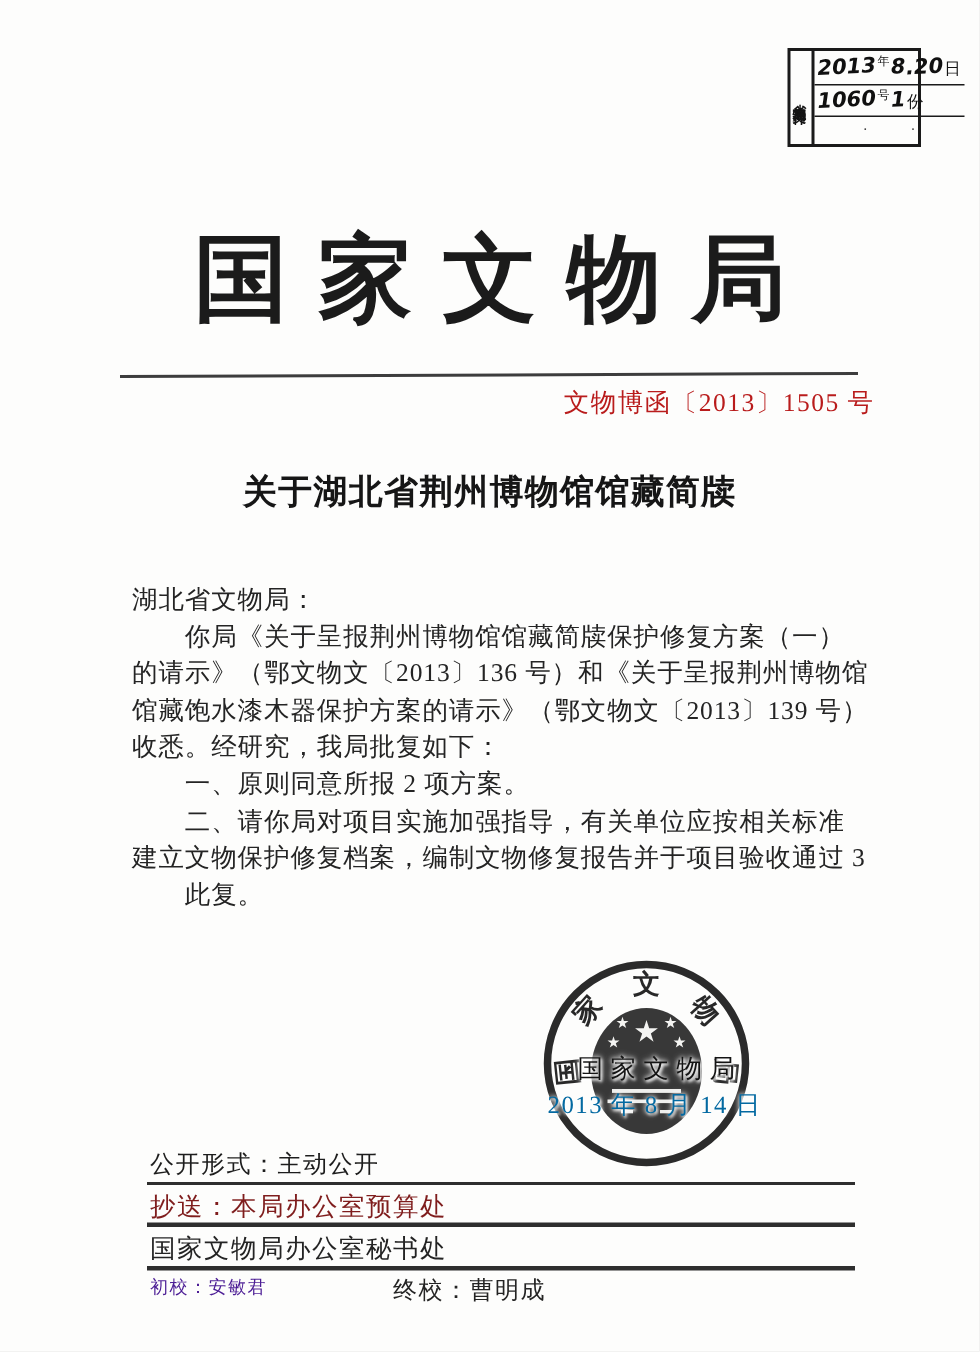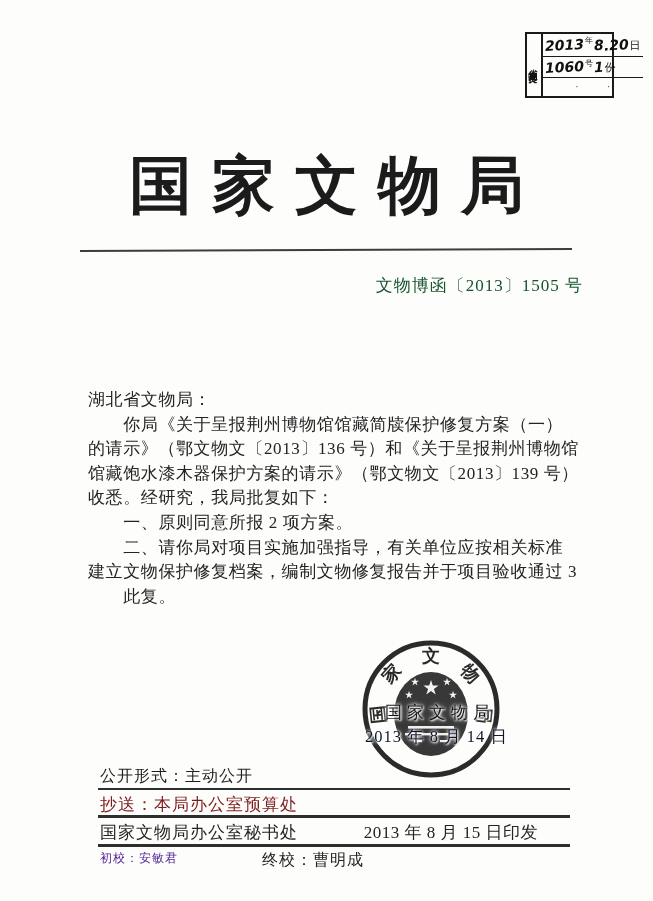--- a/index.html
+++ b/index.html
@@ -56,22 +56,22 @@
     letter-spacing: 20px; text-indent: 20px;
     color: #1b1b1b;
     font-family: "Liberation Serif", "DejaVu Serif", serif;
   }
   .title-rule {
     position: absolute; left: 80px; top: 249px;
     width: 492px; height: 2px; background: #3d3d3d;
     transform: rotate(-0.25deg);
   }
   .doc-number {
-    position: absolute; top: 274px; right: 70px;
-    font-size: 17px; letter-spacing: 1px; color: #14532d;
+    position: absolute; top: 257px; right: 70px;
+    font-size: 17px; letter-spacing: 1px; color: #b91c1c;
   }
 
   
   .subject {
     position: absolute; left: 0; top: 314px; width: 100%;
     text-align: center; font-weight: 700;
     font-size: 22.5px; line-height: 28.5px;
     color: #161616; letter-spacing: 1px;
   }
 
@@ -85,21 +85,21 @@
 
   
   .sig-agency {
     position: absolute; left: 385px; top: 701px;
     font-size: 17px; letter-spacing: 5px; color: #141414;
     text-shadow: 0 0 3px #fff, 0 0 5px #fff, 1px 1px 2px #fff;
     z-index: 3; white-space: nowrap;
   }
   .sig-date {
     position: absolute; left: 365px; top: 726px;
-    font-size: 16.5px; letter-spacing: 1px; color: #0f172a;
+    font-size: 16.5px; letter-spacing: 1px; color: #0369a1;
     text-shadow: 0 0 3px #fff, 0 0 5px #fff, 1px 1px 2px #fff;
     z-index: 3; white-space: nowrap;
   }
   .seal-svg { position: absolute; left: 356px; top: 636px; z-index: 2; opacity: 0.93; }
 
   
   .footer-publicity {
     position: absolute; left: 100px; top: 766px;
     font-family: "Liberation Sans", "DejaVu Sans", sans-serif;
     font-weight: 400; font-size: 16px; color: #1d1d1d; letter-spacing: 1px;
@@ -154,20 +154,21 @@
         <span class="stamp-dots">· ·</span>
       </div>
     </div>
   </div>
 
   <div class="agency-title">国家文物局</div>
   <div class="title-rule"></div>
   <div class="doc-number">文物博函〔2013〕1505 号</div>
 
   <div class="subject">
+    <div>关于湖北省荆州博物馆馆藏简牍</div>
   </div>
 
   <div class="body-block">
     <div class="body-line">湖北省文物局：</div>
     <div class="body-line">　　你局《关于呈报荆州博物馆馆藏简牍保护修复方案（一）</div>
     <div class="body-line">的请示》（鄂文物文〔2013〕136 号）和《关于呈报荆州博物馆</div>
     <div class="body-line">馆藏饱水漆木器保护方案的请示》（鄂文物文〔2013〕139 号）</div>
     <div class="body-line">收悉。经研究，我局批复如下：</div>
     <div class="body-line">　　一、原则同意所报 2 项方案。</div>
     <div class="body-line">　　二、请你局对项目实施加强指导，有关单位应按相关标准</div>
@@ -202,18 +203,17 @@
       <text x="114.4" y="37.5" transform="rotate(48 114.4 37.5)">物</text>
       <text x="127.7" y="78.5" transform="rotate(96 127.7 78.5)">局</text>
     </g>
   </svg>
 
   <div class="footer-publicity">公开形式：主动公开</div>
   <div class="f-rule f-rule1"></div>
   <div class="footer-cc">抄送：本局办公室预算处</div>
   <div class="f-rule f-rule2"></div>
   <div class="footer-issuer">国家文物局办公室秘书处</div>
-  <div class="footer-printdate">2013 年 8 月 15 日印发</div>
   <div class="f-rule f-rule3"></div>
   <div class="footer-proof1">初校：安敏君</div>
   <div class="footer-proof2">终校：曹明成</div>
 
 </div>
 
 </body></html>

